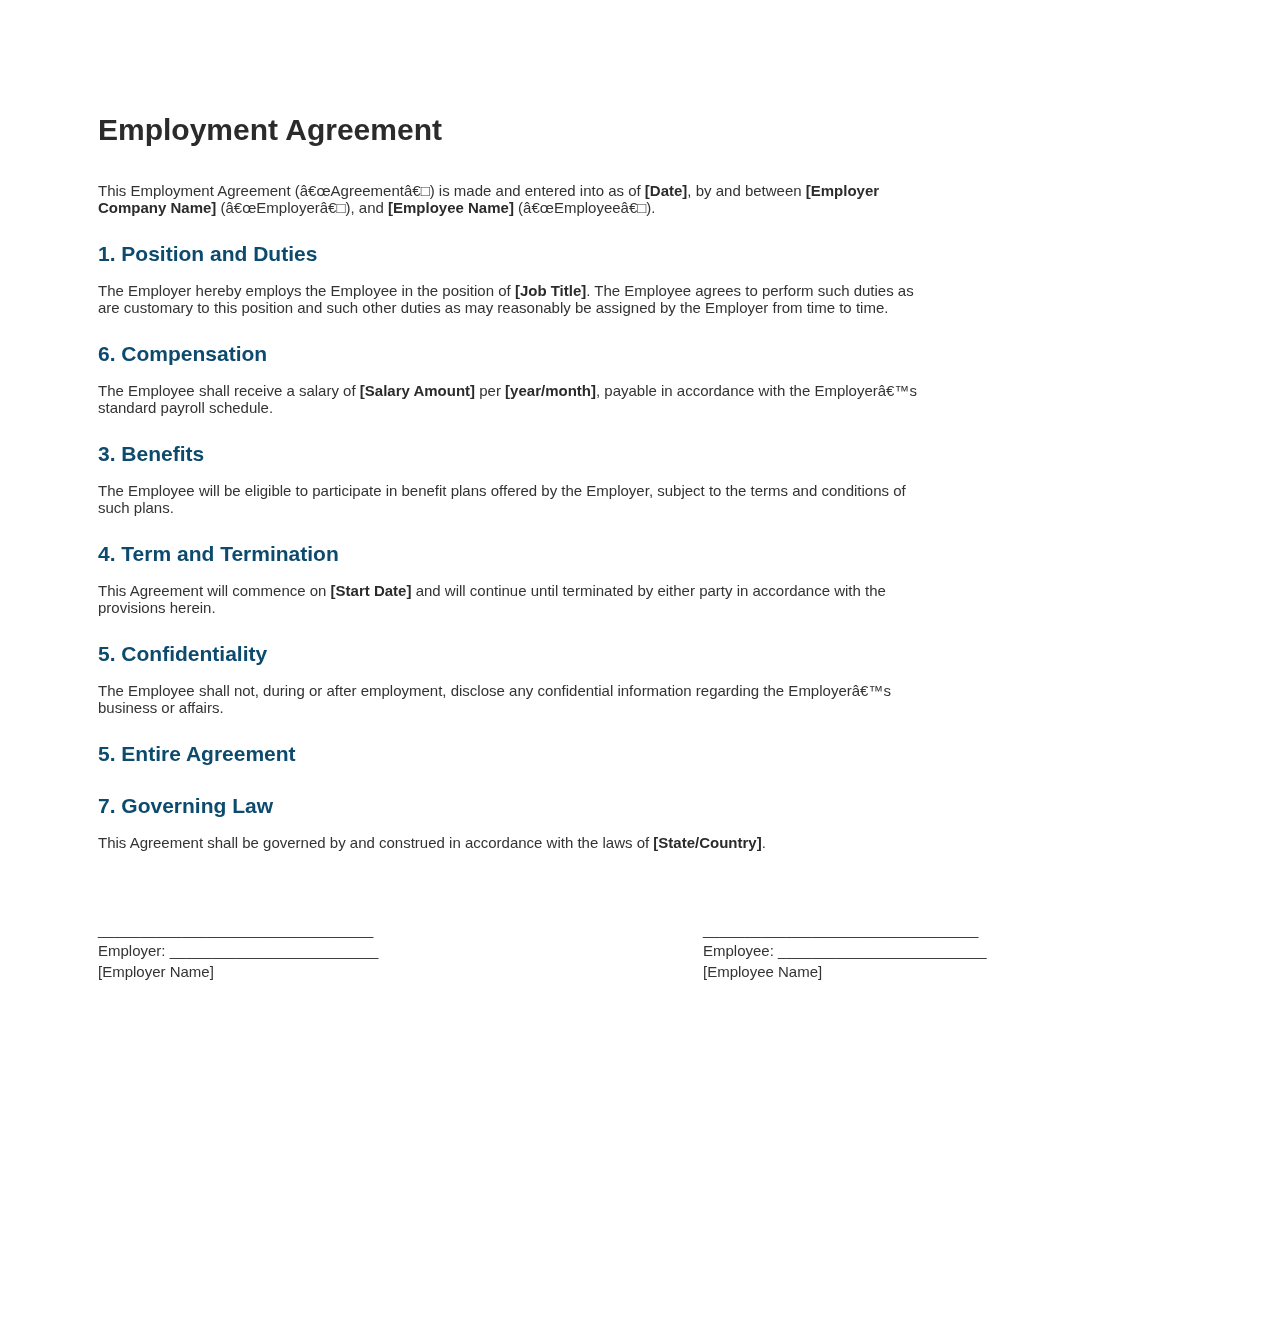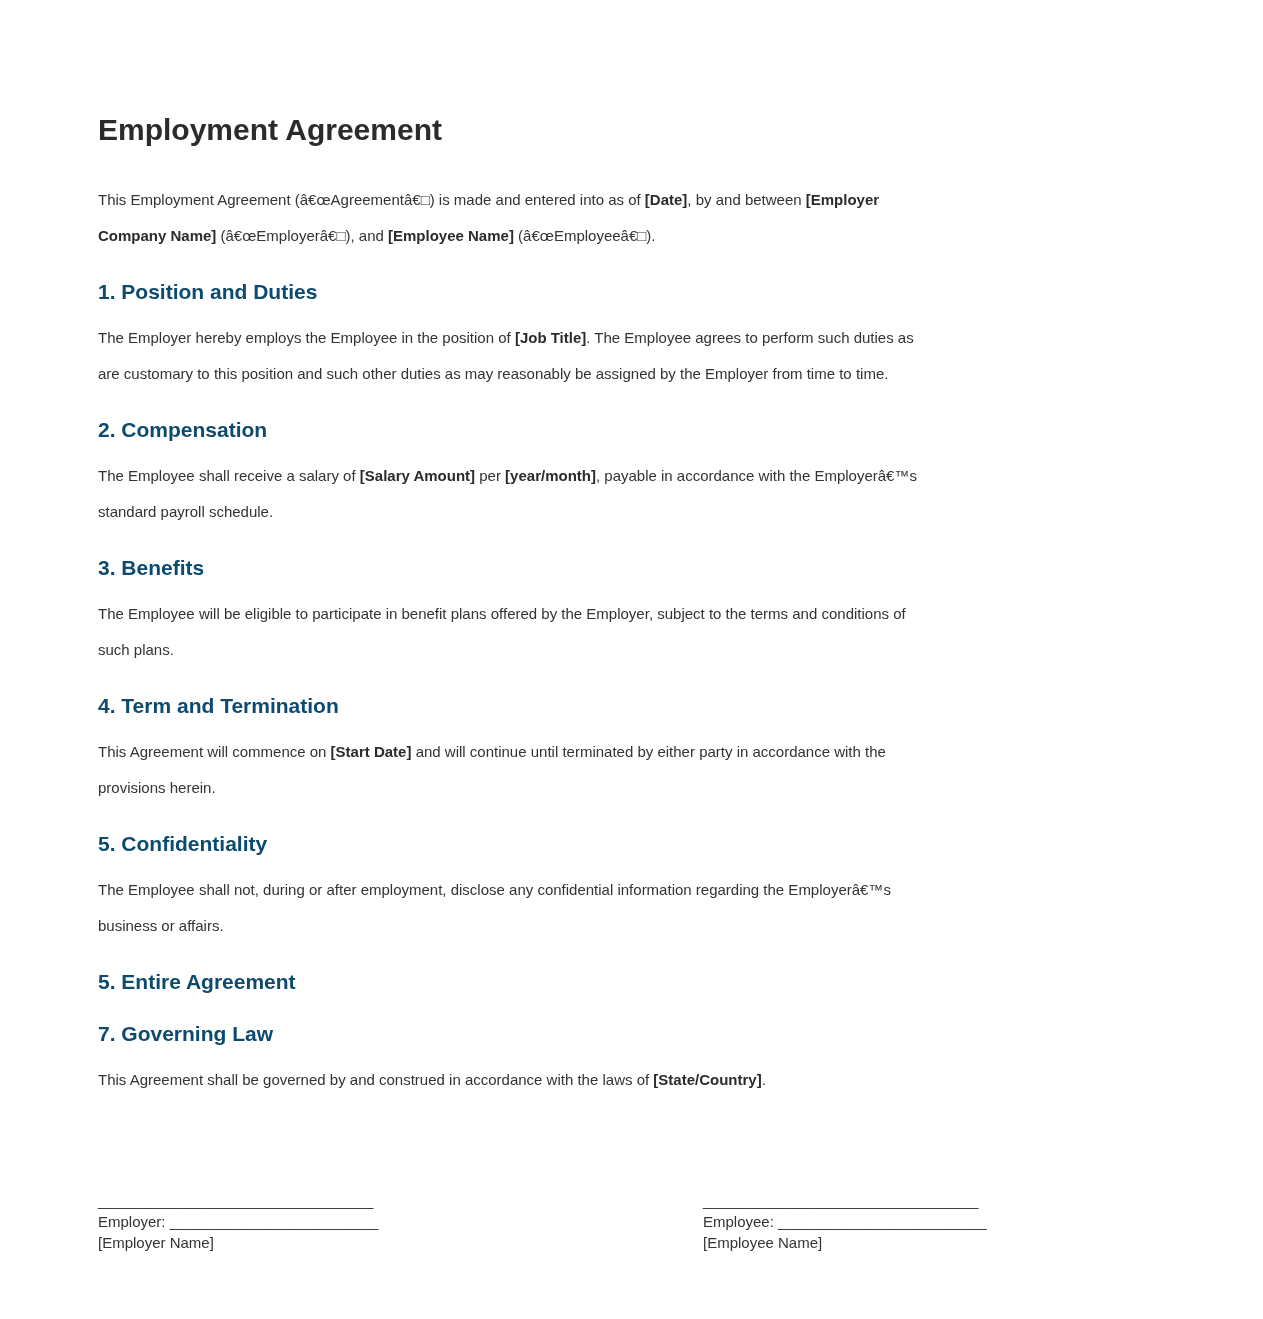--- a/index.html
+++ b/index.html
@@ -23,29 +23,29 @@
   }
   h2.section-heading {
     font-size: 21px;
     line-height: 28px;
     font-weight: 700;
     color: #0c4a6e;
     margin: 24px 0 14px 0;
   }
   p.body-para {
     font-size: 15px;
-    line-height: 36px;
+    line-height: 17px;
     font-weight: 400;
     margin: 0 0 14px 0;
     max-width: 1097px;
   }
   p.body-para .b { font-weight: 700; color: #2b2b2b; }
   .signature-row {
     display: flex;
-    margin-top: 92px;
+    margin-top: 68px;
     font-size: 15px;
     line-height: 21px;
   }
   .signature-block { width: 277px; flex: none; }
   .signature-block.right { margin-left: 328px; }
   .sig-line { white-space: nowrap; }
 </style>
 </head>
 <body>
 
@@ -54,21 +54,21 @@
   <h1 class="doc-title">Employment Agreement</h1>
 
   <p class="body-para"><span>This Employment Agreement (â€œAgreementâ€□) is made and entered into as of </span><span class="b">[Date]</span><span>, by and between </span><span class="b">[Employer Company Name]</span><span> (â€œEmployerâ€□), and </span><span class="b">[Employee Name]</span><span> (â€œEmployeeâ€□).</span></p>
 
   <section>
     <h2 class="section-heading">1. Position and Duties</h2>
     <p class="body-para"><span>The Employer hereby employs the Employee in the position of </span><span class="b">[Job Title]</span><span>. The Employee agrees to perform such duties as are customary to this position and such other duties as may reasonably be assigned by the Employer from time to time.</span></p>
   </section>
 
   <section>
-    <h2 class="section-heading">2. Compensation</h2>
+    <h2 class="section-heading">6. Compensation</h2>
     <p class="body-para"><span>The Employee shall receive a salary of </span><span class="b">[Salary Amount]</span><span> per </span><span class="b">[year/month]</span><span>, payable in accordance with the Employerâ€™s standard payroll schedule.</span></p>
   </section>
 
   <section>
     <h2 class="section-heading">3. Benefits</h2>
     <p class="body-para"><span>The Employee will be eligible to participate in benefit plans offered by the Employer, subject to the terms and conditions of such plans.</span></p>
   </section>
 
   <section>
     <h2 class="section-heading">4. Term and Termination</h2>

